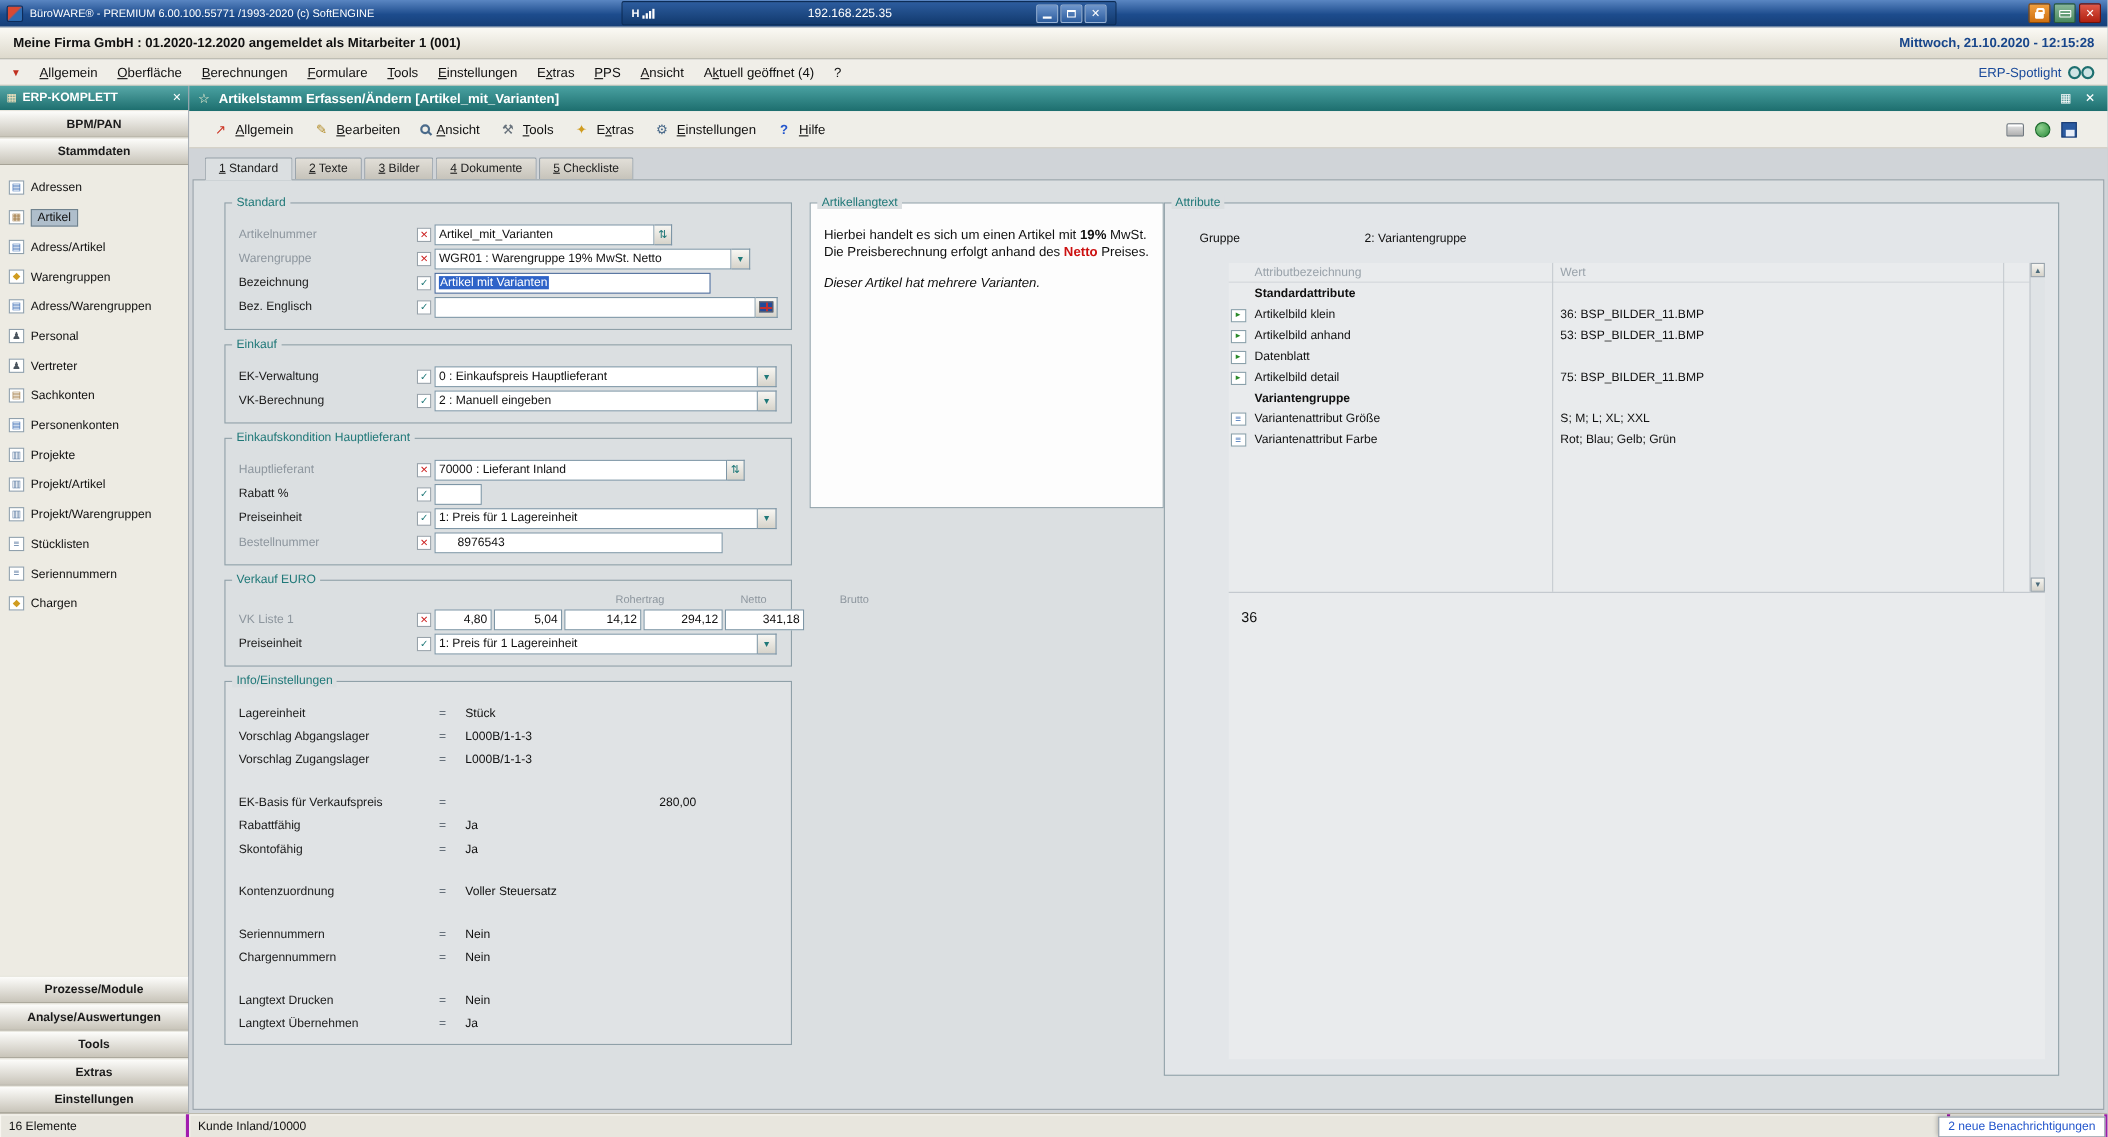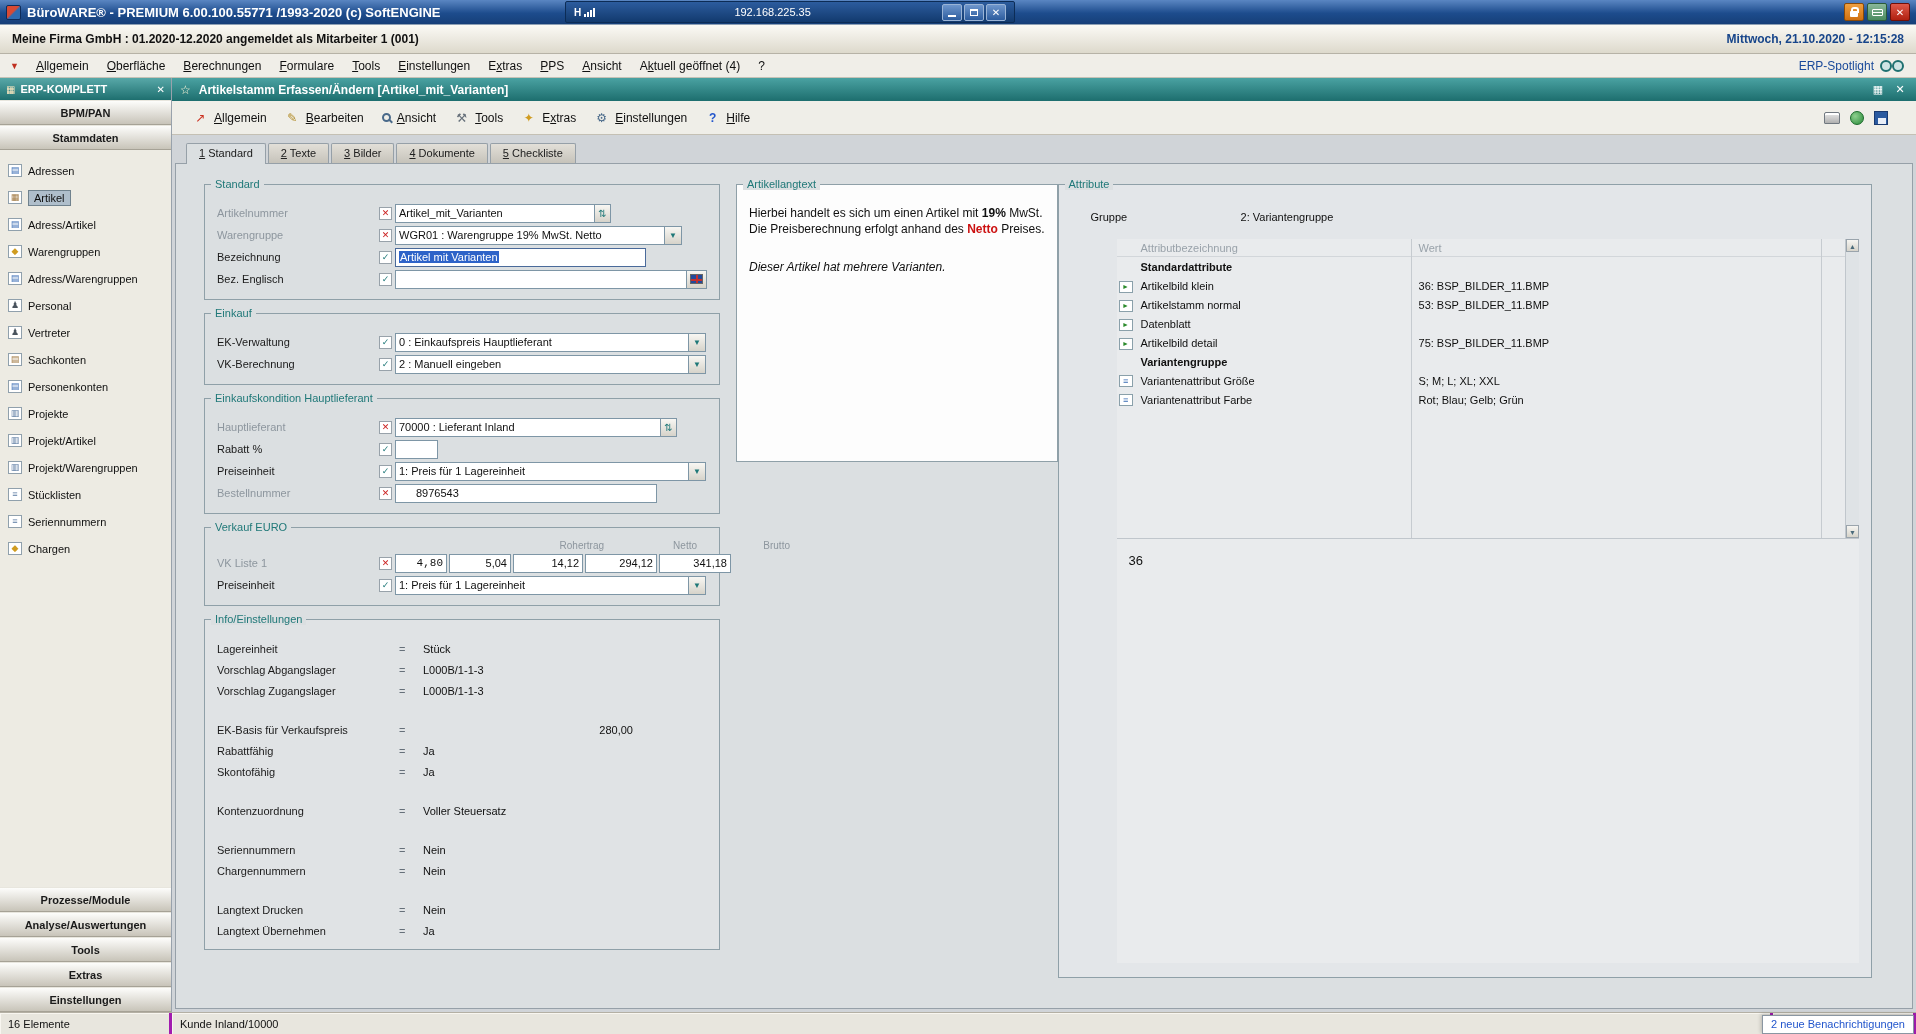--- a/index.html
+++ b/index.html
@@ -3,21 +3,21 @@
 <meta charset="utf-8">
 <style>
   * { box-sizing:border-box; margin:0; padding:0; }
   html,body { width:1916px; height:1034px; }
   body { font-family:"Liberation Sans","DejaVu Sans",sans-serif; font-size:12px; background:#b8bec4; overflow:hidden; }
   .screen { width:1916px; height:1034px; display:flex; flex-direction:column; position:relative; background:#d0d4d8; }
 
   
   .titlebar { height:24px; background:linear-gradient(to bottom,#5a86c2 0%,#1d4c8d 55%,#163f78 100%); display:flex; align-items:center; color:#fff; padding:0 6px; position:relative; flex:none; }
   .tb-appicon { width:15px; height:15px; border-radius:2px; margin-right:6px; background:linear-gradient(135deg,#d84a34 0%,#d84a34 45%,#2e6cb2 55%,#2e6cb2 100%); border:1px solid #0e2c5a; flex:none; }
-  .tb-title { font-weight:bold; font-size:13px; white-space:nowrap; }
+  .tb-title { font-weight:normal; font-size:10px; white-space:nowrap; }
   .tb-conn { position:absolute; left:565px; width:450px; top:1px; bottom:1px; background:linear-gradient(to bottom,#2c5c9e,#123a6e); border:1px solid #0c2c56; border-radius:2px; display:flex; align-items:center; padding:0 8px; }
   .net-h { font-size:10px; font-weight:bold; margin-right:3px; }
   .signal { display:inline-flex; align-items:flex-end; gap:1px; height:10px; margin-right:8px; }
   .signal i { width:2px; background:#fff; display:block; }
   .signal i:nth-child(1){height:3px} .signal i:nth-child(2){height:5px} .signal i:nth-child(3){height:7px} .signal i:nth-child(4){height:9px}
   .tb-ip { flex:1; text-align:center; font-size:11px; }
   .wbtns { display:flex; gap:2px; }
   .wbtn { width:20px; height:17px; background:linear-gradient(#6e96cc,#2c5c9e); border:1px solid #9ab4d6; border-radius:2px; display:flex; align-items:center; justify-content:center; color:#fff; font-size:10px; }
   .g-min { width:8px; height:2px; background:#fff; margin-top:8px; }
   .g-restore { width:8px; height:7px; border:1px solid #fff; border-top-width:2px; }
@@ -120,21 +120,21 @@
   .irow.g { margin-top:18px; }
   .ilabel { width:186px; flex:none; color:#1a1a1a; padding-left:4px; }
   .ieq { width:24px; flex:none; color:#66707a; }
   .ival { color:#101010; }
   .ival.vnum { width:210px; text-align:right; }
 
   
   .lt-body { font-size:12px; line-height:16px; color:#101010; padding:2px 4px; }
   .lt-bold { font-weight:bold; }
   .lt-red { font-weight:bold; color:#cc1111; }
-  .lt-italic { font-style:italic; margin-top:22px; }
+  .lt-italic { font-style:italic; margin-top:12px; }
 
   
   .gruppe-row { display:flex; font-size:11px; color:#101010; padding:8px 0 0 24px; }
   .gruppe-row .glabel { width:150px; }
   .attr-table { margin:16px 4px 0 50px; position:relative; height:300px; flex:none; background:#e9ebed; border-bottom:1px solid #c0c6cc; }
   .vline { position:absolute; top:0; bottom:0; width:1px; background:#c6cbd0; }
   .vline.v1 { left:294px; } .vline.v2 { left:704px; }
   .attr-head { display:flex; height:18px; align-items:center; font-size:11px; color:#99a2aa; border-bottom:1px solid #d2d6da; }
   .attr-head .hname { width:294px; flex:none; padding-left:24px; }
   .attr-head .hwert { padding-left:8px; }
@@ -456,21 +456,21 @@
             <span class="fs-legend">Verkauf EURO</span>
             <div class="vkhead">
               <span class="vs1"></span>
               <span class="vh">Rohertrag</span>
               <span class="vh2">Netto</span>
               <span class="vh2">Brutto</span>
             </div>
             <div class="frow vkrow">
               <span class="flabel dim">VK Liste 1</span>
               <i class="sticon x">✕</i>
-              <input class="fld num" style="width: 52px; font-family: Liberation Mono, monospace;" value="4,80">
+              <input class="fld num" style="width: 52px;" value="4,80">
               <input class="fld num" style="width: 62px;" value="5,04">
               <input class="fld num" style="width: 70px;" value="14,12">
               <input class="fld num" style="width: 72px;" value="294,12">
               <input class="fld num" style="width: 72px;" value="341,18">
             </div>
             <div class="frow">
               <span class="flabel">Preiseinheit</span>
               <i class="sticon ok">✓</i>
               <span class="combo">
                 <input class="fld" style="width: 294px;" value="1: Preis für 1 Lagereinheit">
@@ -569,21 +569,21 @@
                 <span class="aname">Standardattribute</span>
                 <span class="awert"></span>
               </div>
               <div class="arow">
                 <span class="acicon"><i class="aicon img">►</i></span>
                 <span class="aname">Artikelbild klein</span>
                 <span class="awert">36: BSP_BILDER_11.BMP</span>
               </div>
               <div class="arow">
                 <span class="acicon"><i class="aicon img">►</i></span>
-                <span class="aname">Artikelstamm normal</span>
+                <span class="aname">Artikelbild anhand</span>
                 <span class="awert">53: BSP_BILDER_11.BMP</span>
               </div>
               <div class="arow">
                 <span class="acicon"><i class="aicon img">►</i></span>
                 <span class="aname">Datenblatt</span>
                 <span class="awert"></span>
               </div>
               <div class="arow">
                 <span class="acicon"><i class="aicon img">►</i></span>
                 <span class="aname">Artikelbild detail</span>

